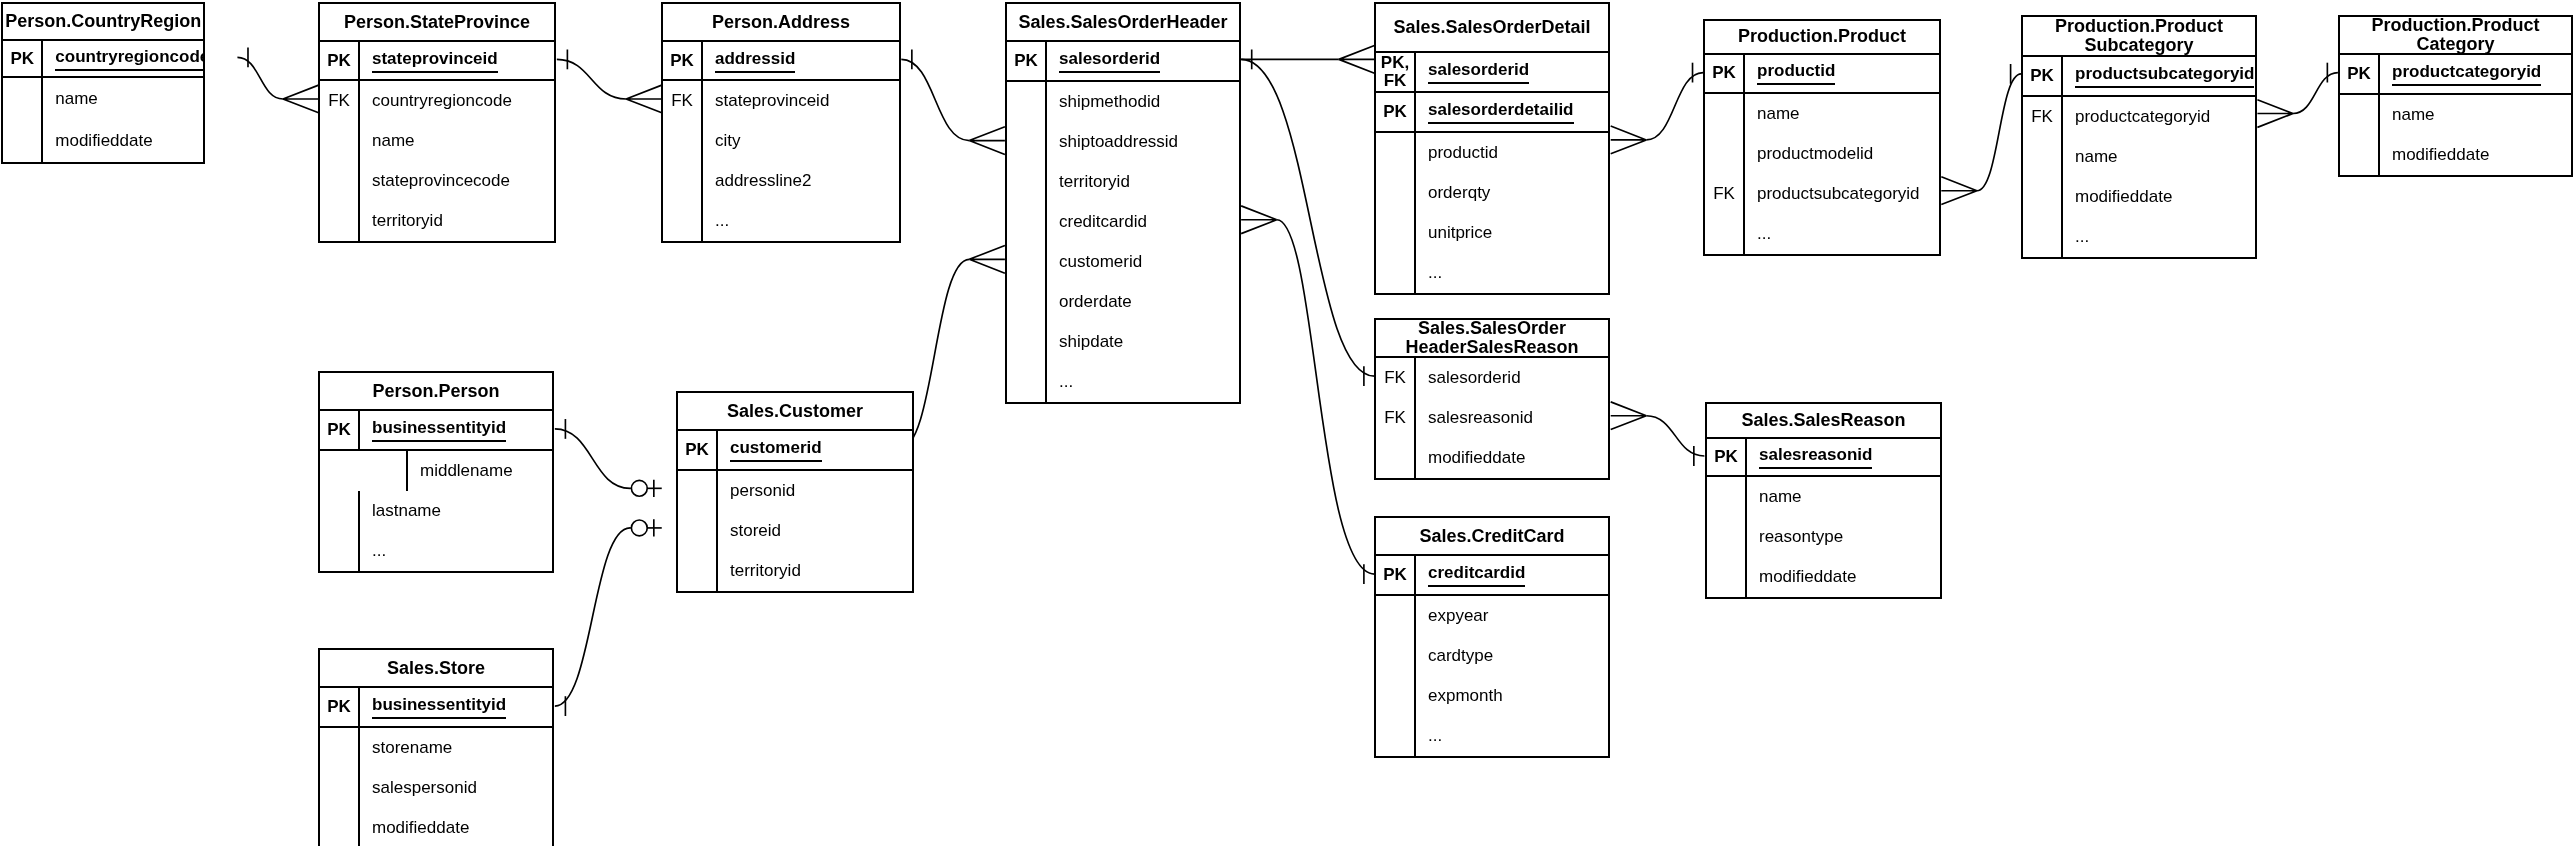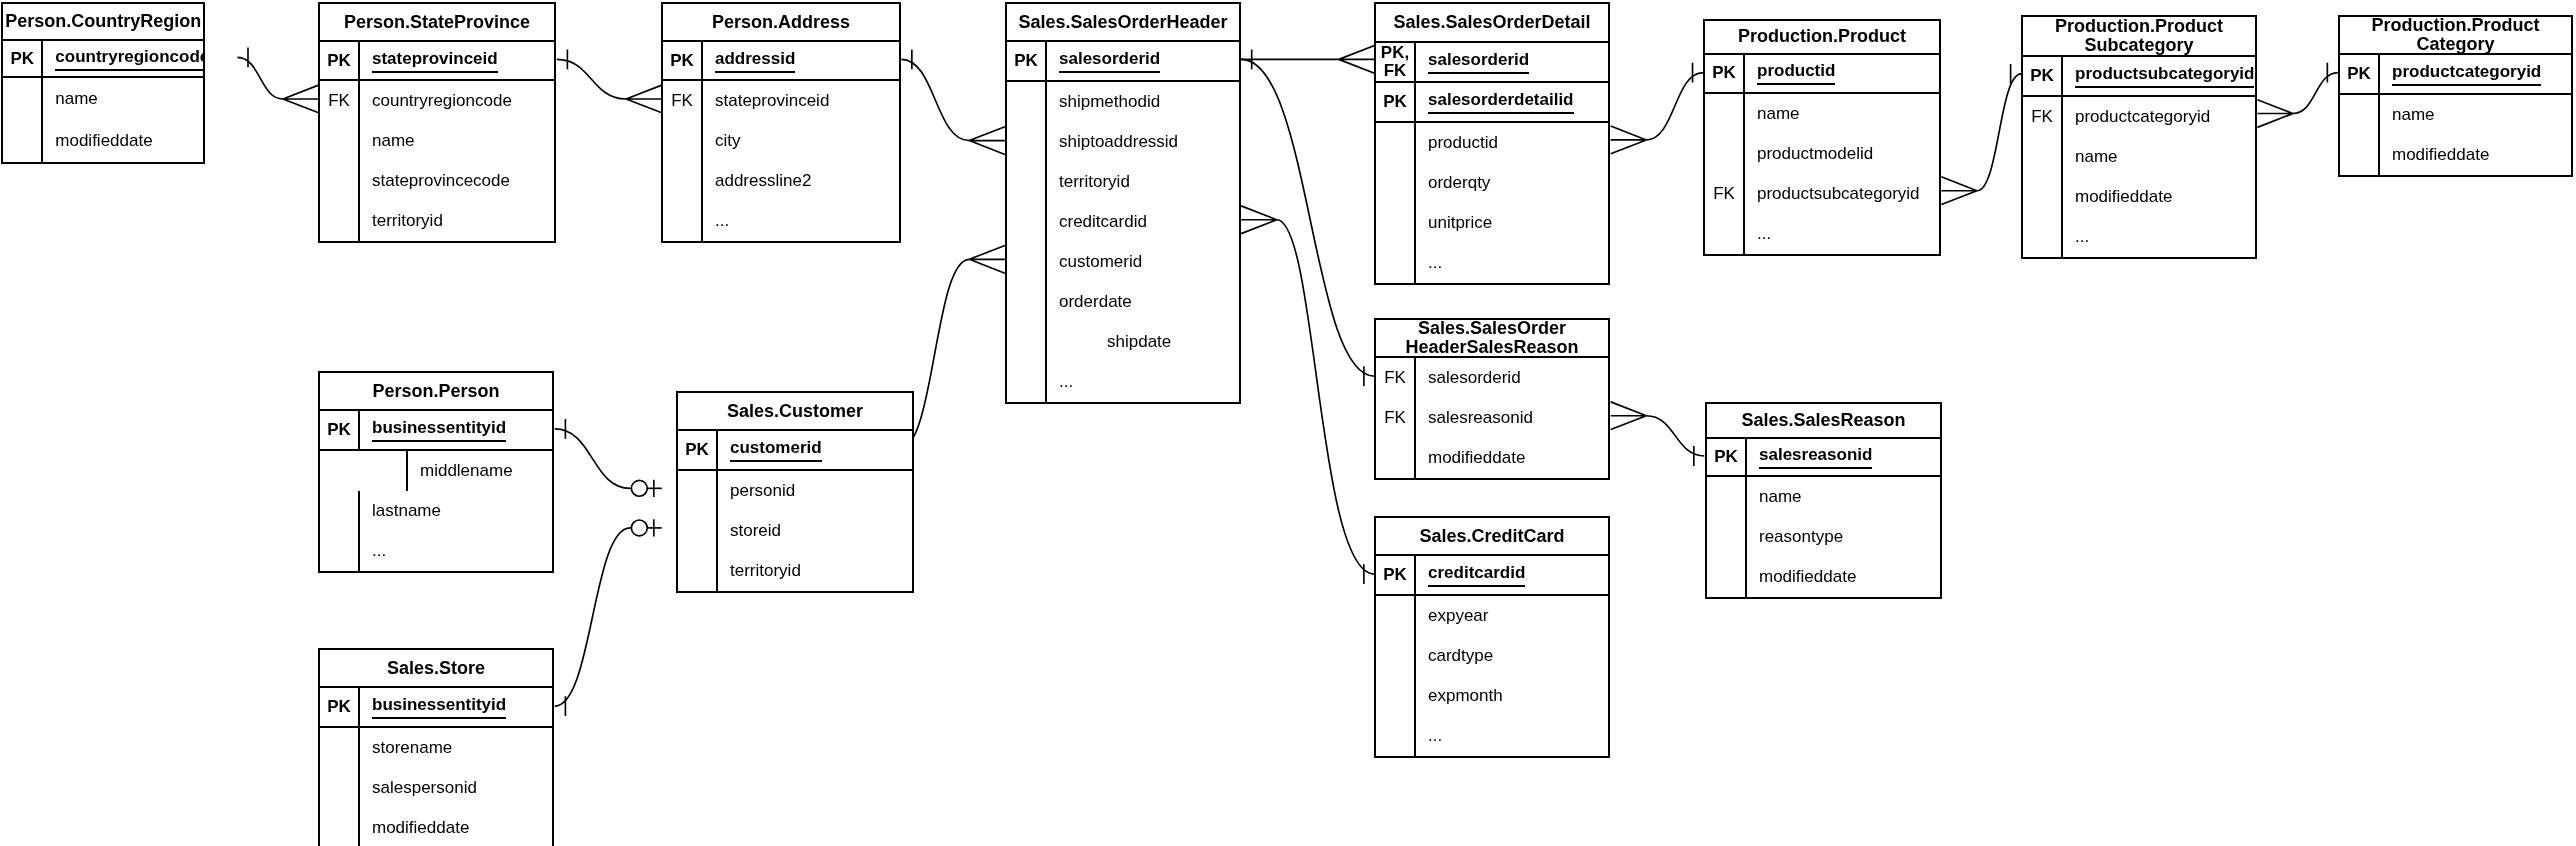--- a/index.html
+++ b/index.html
@@ -216,31 +216,31 @@
         <div class="fcell">creditcardid</div>
       </div>
       <div class="row body-row" style="height: 40px;">
         <div class="kcell"></div>
         <div class="fcell">customerid</div>
       </div>
       <div class="row body-row" style="height: 40px;">
         <div class="kcell"></div>
         <div class="fcell">orderdate</div>
       </div>
-      <div class="row body-row" style="height: 40px; gap: 48px;">
+      <div class="row body-row" style="height: 40px;">
         <div class="kcell"></div>
         <div class="fcell">shipdate</div>
       </div>
       <div class="row body-row" style="height: 40px;">
         <div class="kcell"></div>
         <div class="fcell">...</div>
       </div>
     </div>
     <div class="tbl" style="left: 1374px; top: 2px; width: 236px;">
-      <div class="tbl-title" style="height: 39px;">Sales.SalesOrderDetail</div>
+      <div class="tbl-title" style="height: 49px;">Sales.SalesOrderDetail</div>
       <div class="row key-row" style="height: 40px;">
         <div class="kcell">PK,
 FK</div>
         <div class="fcell">
           <span class="key-name">salesorderid</span>
         </div>
       </div>
       <div class="row key-row" style="height: 40px;">
         <div class="kcell">PK</div>
         <div class="fcell">

